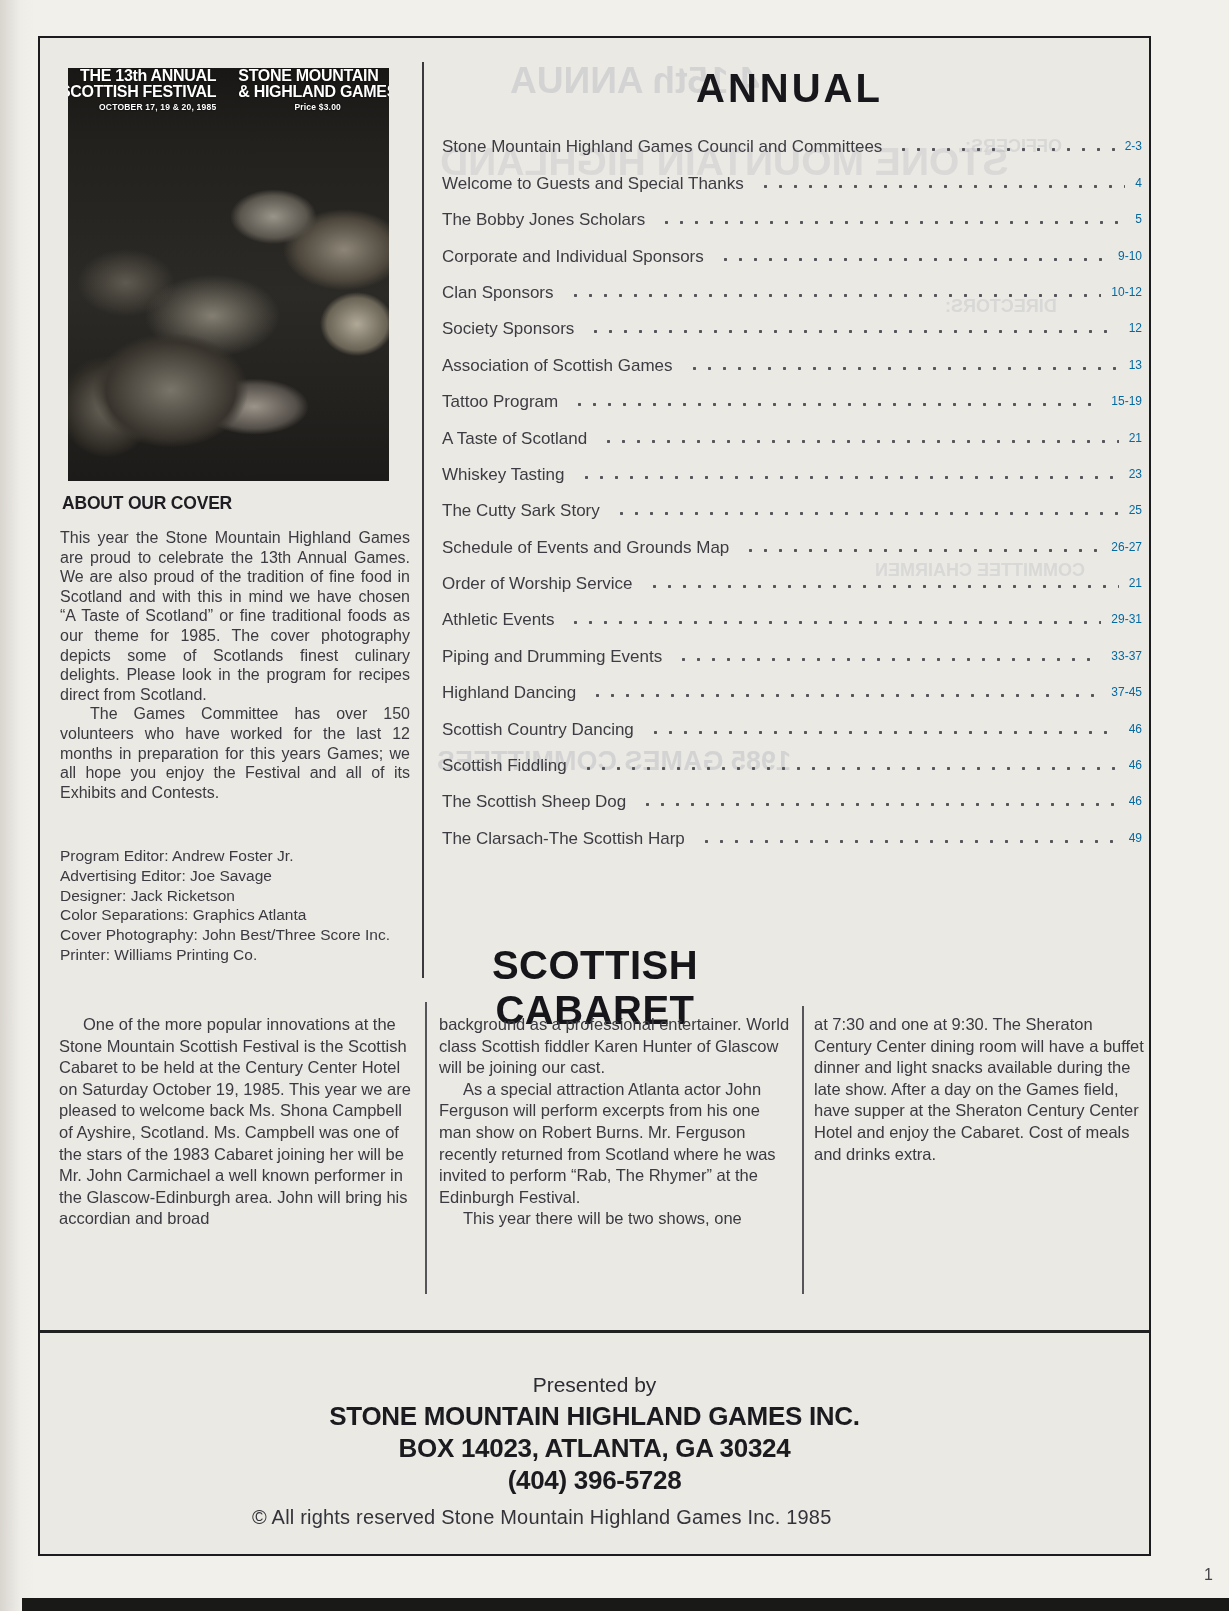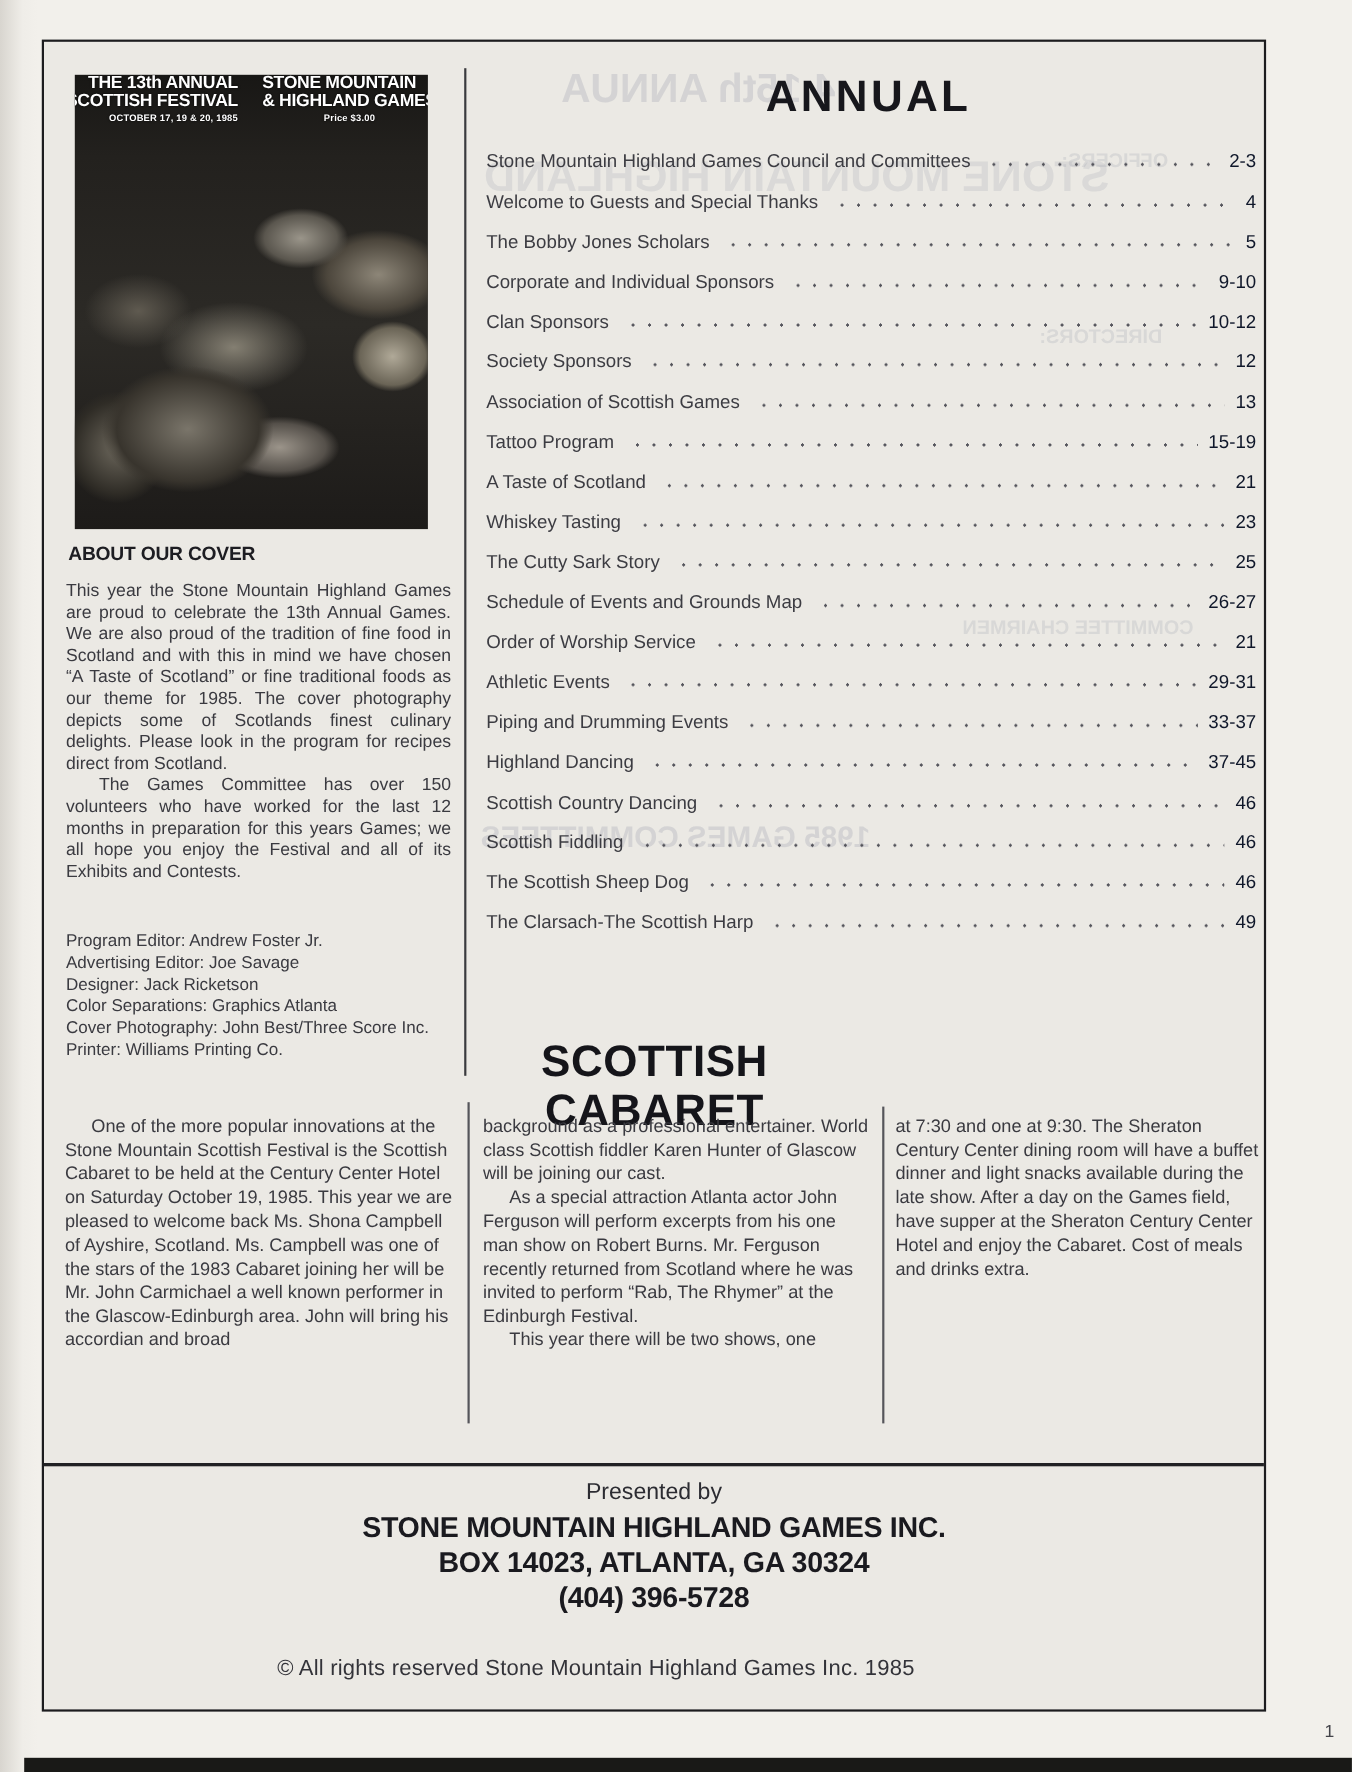--- a/index.html
+++ b/index.html
@@ -54,35 +54,35 @@
   .vrule1 { position:absolute; left:382px; top:24px; width:2px; height:916px; background:#3a3a3e; }
   
   .index-title { position:absolute; left:392px; top:28px; width:715px; text-align:center;
     font-size:40px; font-weight:800; letter-spacing:3px; color:#17171c; }
   .index-list { position:absolute; left:402px; top:82px; width:700px; }
   .idx-row { height:36.4px; display:flex; align-items:flex-end; }
   .idx-label { font-size:17px; line-height:19px; color:#3c3c42; white-space:nowrap; }
   .idx-dots { flex:1; height:6px; margin:0 10px 4px 14px;
     background-image:radial-gradient(circle, #55555c 1.4px, rgba(0,0,0,0) 1.5px);
     background-size:15px 5px; background-repeat:repeat-x; background-position:0 1px; }
-  .idx-pages { font-size:17px; line-height:19px; color:#0f172a; white-space:nowrap; }
+  .idx-pages { font-size:12px; line-height:19px; color:#0369a1; white-space:nowrap; }
   
   .cab-title { position:absolute; left:355px; top:905px; width:400px; text-align:center;
     font-size:40px; font-weight:800; letter-spacing:0.5px; color:#15151a; }
   .cab-col { position:absolute; top:976px; font-size:16.5px; line-height:21.6px; color:#3a3a40; }
   .cab-col p.indent { text-indent:24px; }
   .cab1 { left:19px;  width:354px; }
   .cab2 { left:399px; width:356px; }
   .cab3 { left:774px; width:336px; }
   .vrule2 { position:absolute; left:385px; top:964px; width:2px; height:292px; background:#55555a; }
   .vrule3 { position:absolute; left:762px; top:968px; width:2px; height:288px; background:#55555a; }
   
   .foot-rule { position:absolute; left:0px; top:1292px; width:1109px; height:3px; background:#212124; }
   .footer { position:absolute; left:0; top:1304px; width:1109px; text-align:center; color:#1a1a1f; }
-  .foot-presented { font-size:21px; font-weight:400; line-height:30px; color:#2c2c32; }
+  .foot-presented { font-size:21px; font-weight:400; line-height:30px; color:#2c2c32;margin-top:28px; }
   .foot-line { font-size:26px; font-weight:800; line-height:32px; letter-spacing:-0.3px; }
   .copyright { position:absolute; left:212px; top:1468px; font-size:20px; color:#333339; letter-spacing:0.2px; }
   .page-num { position:absolute; left:1204px; top:1566px; font-size:16px; color:#44444a; }
 </style>
 </head>
 <body>
 
 <div class="scan">
   <div class="edge-shade"></div>
 

